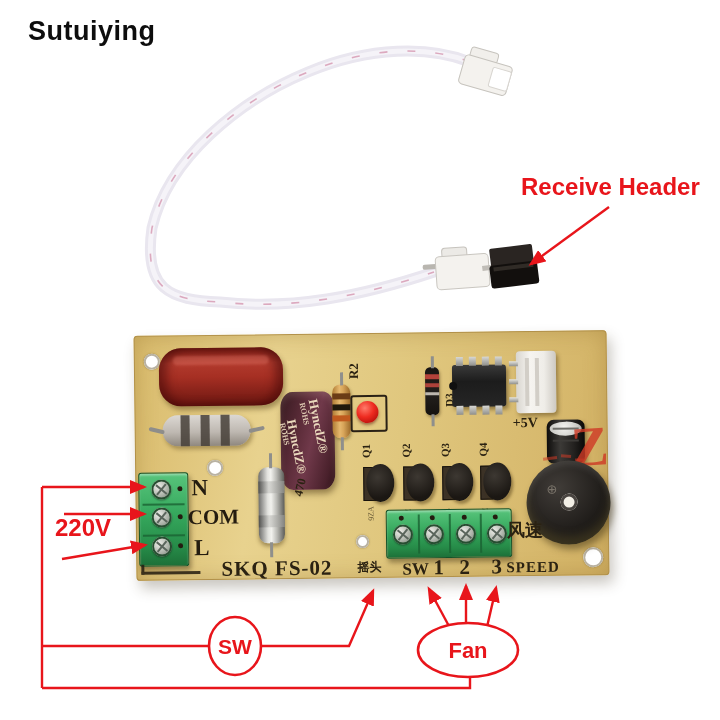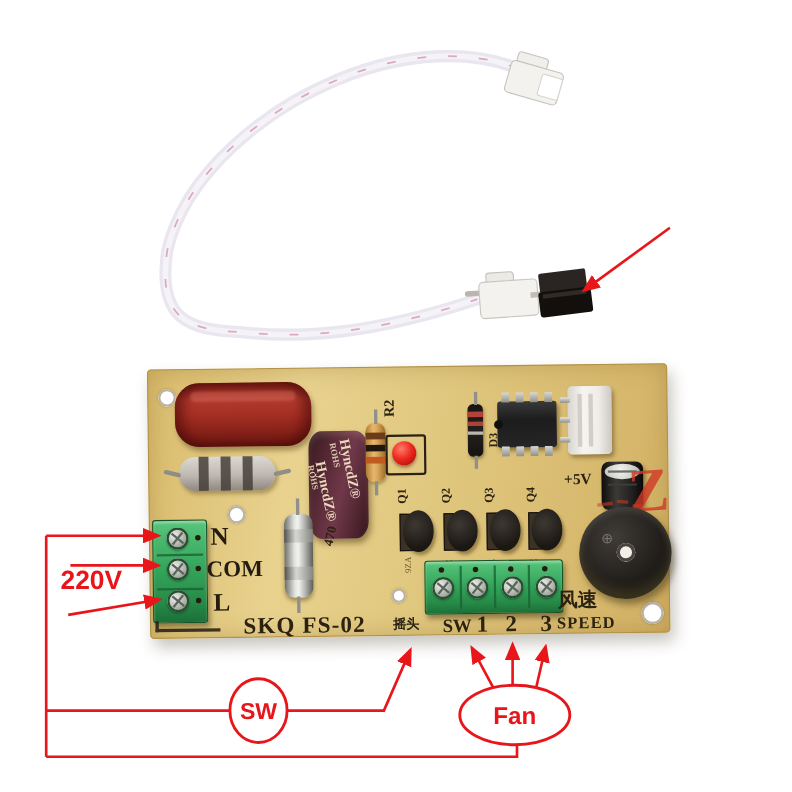--- a/index.html
+++ b/index.html
@@ -96,21 +96,21 @@
   #ic .p1{left:4px}#ic .p2{left:17px}#ic .p3{left:30px}#ic .p4{left:43px}
   #ic::before{content:"";position:absolute;left:-3px;top:17px;width:8px;height:8px;border-radius:50%;background:#101010;}
 
   
   #hdr5v{left:382px;top:20px;width:40px;height:62px;border-radius:4px;
     background:linear-gradient(90deg,#d8d5cf,#f6f4f0 35%,#efede8 70%,#cdc9c2);
     box-shadow:2px 3px 4px rgba(70,50,15,.45);}
   #hdr5v .slot{position:absolute;left:9px;width:4px;height:48px;top:7px;background:#d2cec7;box-shadow:10px 0 0 #d2cec7;}
   #hdr5v .pin{position:absolute;left:-7px;width:9px;height:5px;background:linear-gradient(180deg,#e3e3df,#8f8f8b);}
   #hdr5v .k1{top:10px}#hdr5v .k2{top:28px}#hdr5v .k3{top:46px}
-  #plus5v{left:378px;top:84px;font-size:14px;margin-top:14px;}
+  #plus5v{left:378px;top:84px;font-size:14px;}
 
   
   #ecap{left:412px;top:89px;width:38px;height:44px;border-radius:7px;
     background:linear-gradient(90deg,#0e0d0c,#3c3a37 35%,#242220 70%,#0a0908);
     box-shadow:2px 3px 4px rgba(70,50,15,.5);}
   #ecap::before{content:"";position:absolute;left:3px;top:2px;width:32px;height:14px;border-radius:50%;
     background:radial-gradient(circle at 45% 40%,#f2f2ef,#c9c9c4 70%,#9a9a95);}
   #ecap::after{content:"";position:absolute;left:6px;top:8px;width:26px;height:2px;background:#6e6e69;
     box-shadow:0 12px 0 #3d3b38;}
   #stampz{left:436px;top:88px;font-family:"Liberation Serif",serif;font-weight:bold;font-size:56px;
@@ -155,20 +155,21 @@
   .silk{font-family:"Liberation Serif",serif;font-weight:bold;color:#2b2212;white-space:nowrap;}
   .cjk{font-family:"DejaVu Sans",sans-serif;font-weight:bold;color:#2b2212;white-space:nowrap;}
 
   svg{display:block;}
 </style>
 </head>
 <body>
 
 <div id="stage">
 
+  <div id="brand" class="abs">Sutuiying</div>
 
   <svg class="abs" width="720" height="720" style="left:0;top:0;z-index:1">
     <path d="M470,62 C430,46 370,46 308,72 C240,100 168,158 152,228 C143,290 170,300 220,302 C292,310 362,296 434,272" fill="none" stroke="#e9e6ef" stroke-width="11" stroke-linecap="round"></path>
     <path d="M470,62 C430,46 370,46 308,72 C240,100 168,158 152,228 C143,290 170,300 220,302 C292,310 362,296 434,272" fill="none" stroke="#f7f6fa" stroke-width="5" stroke-linecap="round" opacity=".8"></path>
     <path d="M470,62 C430,46 370,46 308,72 C240,100 168,158 152,228 C143,290 170,300 220,302 C292,310 362,296 434,272" fill="none" stroke="#d79bb4" stroke-width="1.6" stroke-dasharray="8 20" opacity=".85"></path>
 
     <g transform="translate(466,54) rotate(16)">
       <rect x="4" y="-9" width="28" height="11" rx="3" fill="#f1efeb" stroke="#c6c3bd"></rect>
       <rect x="0" y="0" width="49" height="30" rx="4" fill="#f4f2ee" stroke="#c6c3bd"></rect>
       <rect x="30" y="5" width="19" height="20" rx="2" fill="#ffffff" stroke="#d8d5d0"></rect>
@@ -321,21 +322,21 @@
     <div class="silkdot abs" style="left:294px;top:183px"></div>
     <div class="silkdot abs" style="left:326px;top:183px"></div>
     <div class="silkdot abs" style="left:357px;top:183px"></div>
 
     <div class="abs silk" style="left:85px;top:222px;font-size:21px;letter-spacing:1px">SKQ FS-02</div>
     <div class="abs cjk" style="left:221px;top:226px;font-size:12px">摇头</div>
     <div class="abs silk" style="left:266px;top:227px;font-size:17px">SW</div>
     <div class="abs silk" style="left:297px;top:223px;font-size:21px">1</div>
     <div class="abs silk" style="left:323px;top:223px;font-size:21px">2</div>
     <div class="abs silk" style="left:355px;top:223px;font-size:21px">3</div>
-    <div class="abs cjk" style="left:371px;top:202px;font-size:18px">风速</div>
+    <div class="abs cjk" style="left:371px;top:187px;font-size:18px">风速</div>
     <div class="abs silk" style="left:370px;top:228px;font-size:15px;letter-spacing:1px">SPEED</div>
   </div>
 
   <svg class="abs" width="720" height="720" style="left:0;top:0;z-index:30;pointer-events:none">
     <defs>
       <marker id="ah" markerUnits="userSpaceOnUse" markerWidth="17" markerHeight="14" refX="14" refY="7" orient="auto">
         <path d="M0,0 L17,7 L0,14 z" fill="#e8151b"></path>
       </marker>
     </defs>
     <g stroke="#e8151b" stroke-width="2.4" fill="none">
@@ -350,15 +351,16 @@
       <path d="M466,625 L466,586" marker-end="url(#ah)"></path>
       <path d="M487,627 L496,588" marker-end="url(#ah)"></path>
       <path d="M609,207 L531,264" marker-end="url(#ah)"></path>
     </g>
     <ellipse cx="235" cy="646" rx="26" ry="29" fill="#ffffff" stroke="#e8151b" stroke-width="2.6"></ellipse>
     <ellipse cx="468" cy="650" rx="50" ry="27" fill="#ffffff" stroke="#e8151b" stroke-width="2.6"></ellipse>
     <text x="235" y="654" text-anchor="middle" font-family="Liberation Sans, sans-serif" font-weight="bold" font-size="21" fill="#e8151b">SW</text>
     <text x="468" y="658" text-anchor="middle" font-family="Liberation Sans, sans-serif" font-weight="bold" font-size="22" fill="#e8151b">Fan</text>
   </svg>
 
+  <div id="receive-label" class="abs red-label">Receive Header</div>
   <div id="voltage-label" class="abs red-label">220V</div>
 
 </div>
 
 </body></html>

